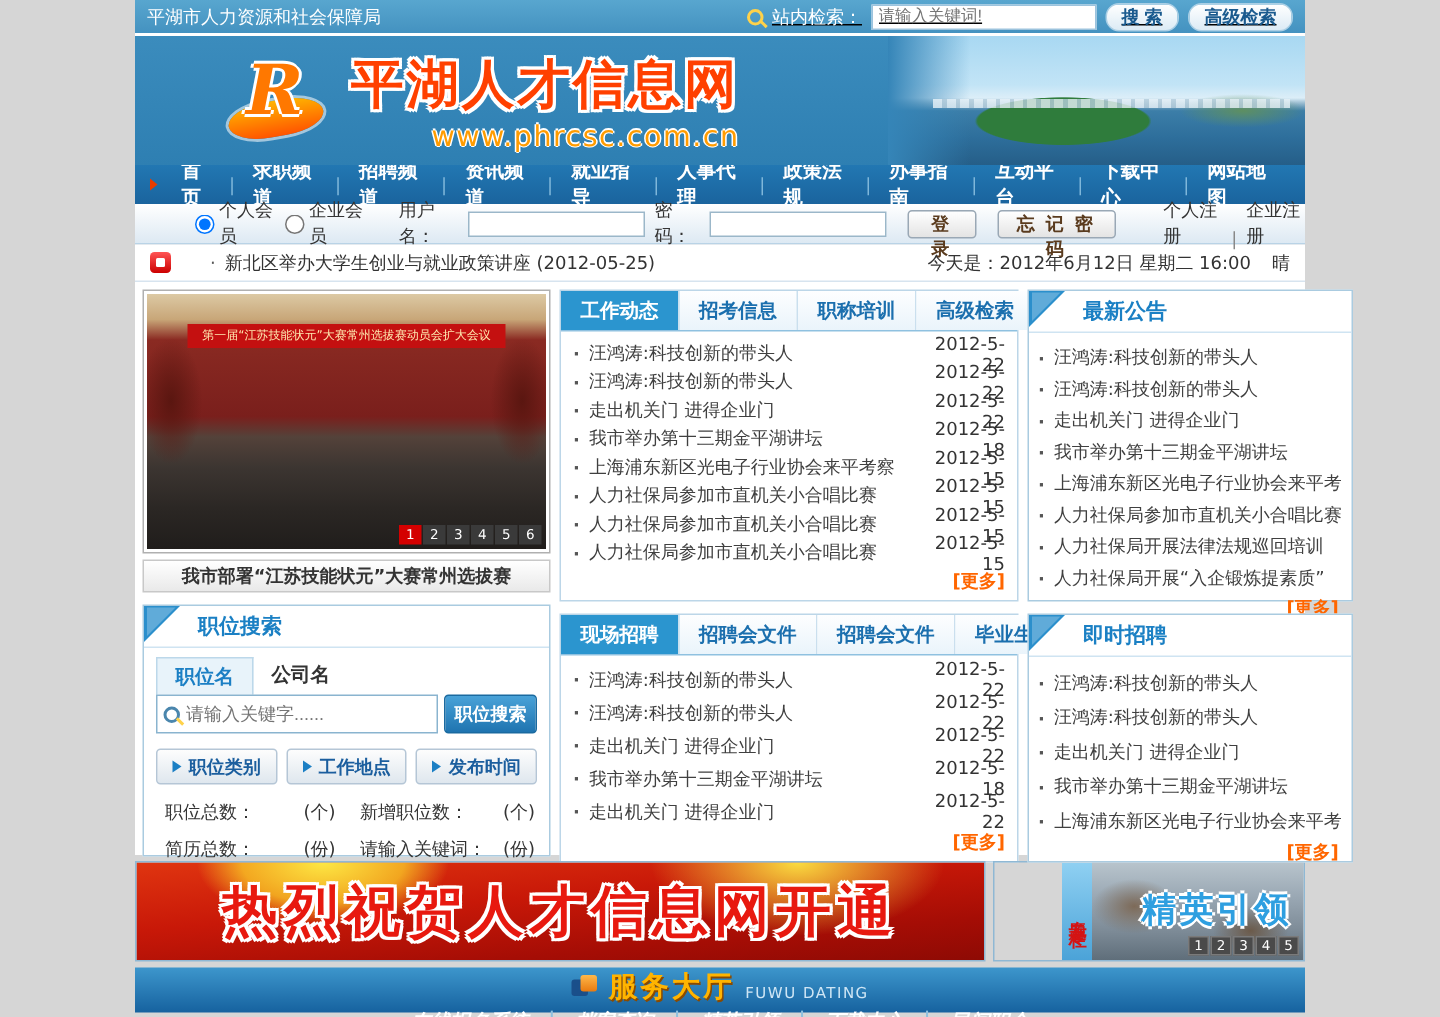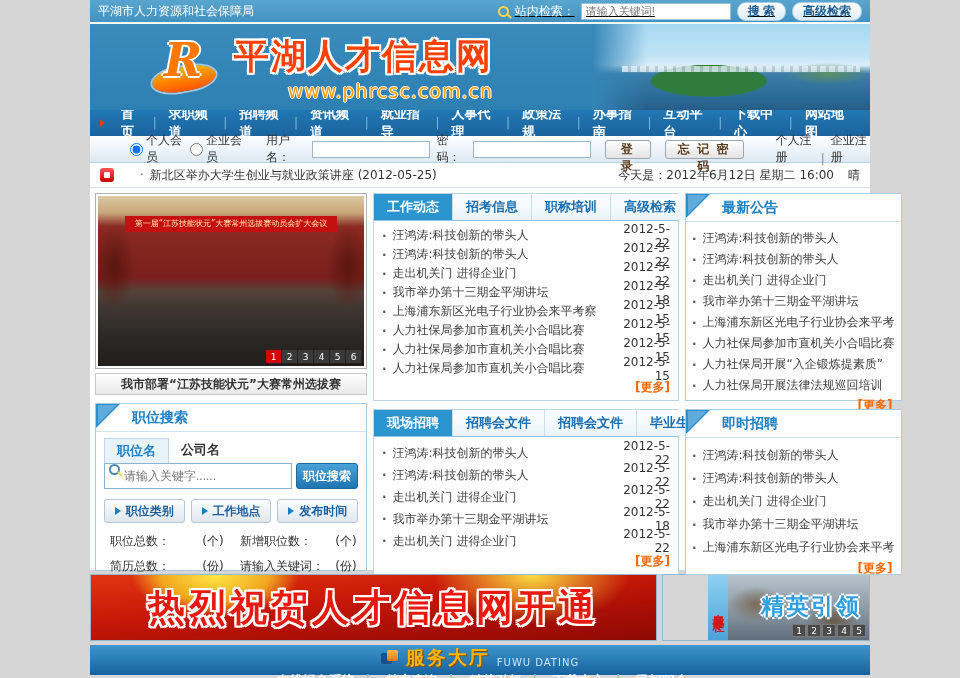--- a/index.html
+++ b/index.html
@@ -106,21 +106,21 @@
     border-top:19px solid #fff; border-right:19px solid transparent; opacity:.25; }
   .panel-title { margin-left:36px; font-size:14px; font-weight:bold; color:#1b80c4; }
 
   
   .jobsearch { margin-top:8px; height:168px; padding:0; }
   .js-body { padding:6px 8px 0 8px; }
   .js-tabs { display:flex; font-size:13px; font-weight:bold; }
   .js-tab { padding:3px 12px; cursor:pointer; color:#333; }
   .js-tab.active { color:#1b7fc4; background:#e8f3fa; border:1px solid #bcd8ea; border-bottom:none; }
   .js-search-row { display:flex; gap:4px; margin-top:0; }
-  .js-input-wrap { flex:1; border:1px solid #8ab4cf; height:26px; display:flex; padding:0 4px; gap:4px; }
+  .js-input-wrap { flex:1; border:1px solid #8ab4cf; height:26px; display:flex; align-items:center; padding:0 4px; gap:4px; }
   .js-input-wrap input { border:none; outline:none; flex:1; font-size:12px; color:#666; }
   .js-btn { width:62px; height:26px; background:linear-gradient(#49a2d8,#1f74b0); color:#fff; font-size:12px;
     font-weight:bold; border:1px solid #1a6aa0; border-radius:3px; cursor:pointer; }
   .js-filters { display:flex; gap:6px; margin-top:10px; }
   .js-filter { flex:1; height:24px; background:linear-gradient(#fdfdfd,#dfe7ee); border:1px solid #b5c6d6;
     border-radius:3px; font-size:12px; font-weight:bold; color:#1b5e9e; display:flex; align-items:center;
     justify-content:center; gap:5px; cursor:pointer; }
   .js-arrow { width:0; height:0; border-left:6px solid #1b7fc4; border-top:4px solid transparent; border-bottom:4px solid transparent; }
   .js-stats { margin-top:10px; display:grid; grid-template-columns:76px 54px 86px 40px; font-size:12px;
     color:#333; row-gap:8px; padding-left:6px; }
@@ -488,24 +488,24 @@
             <li>
               <span>我市举办第十三期金平湖讲坛</span>
             </li>
             <li>
               <span>上海浦东新区光电子行业协会来平考</span>
             </li>
             <li>
               <span>人力社保局参加市直机关小合唱比赛</span>
             </li>
             <li>
+              <span>人力社保局开展法律法规巡回培训</span>
+            </li>
+            <li>
               <span>人力社保局开展“入企锻炼提素质”</span>
-            </li>
-            <li>
-              <span>人力社保局开展法律法规巡回培训</span>
             </li>
           </ul>
         <a class="more">[更多]</a>
       </div>
 
       <div class="panel side-box2">
         <div class="panel-head">
           <span class="fold"></span>
           <span class="panel-title">即时招聘</span>
         </div>

